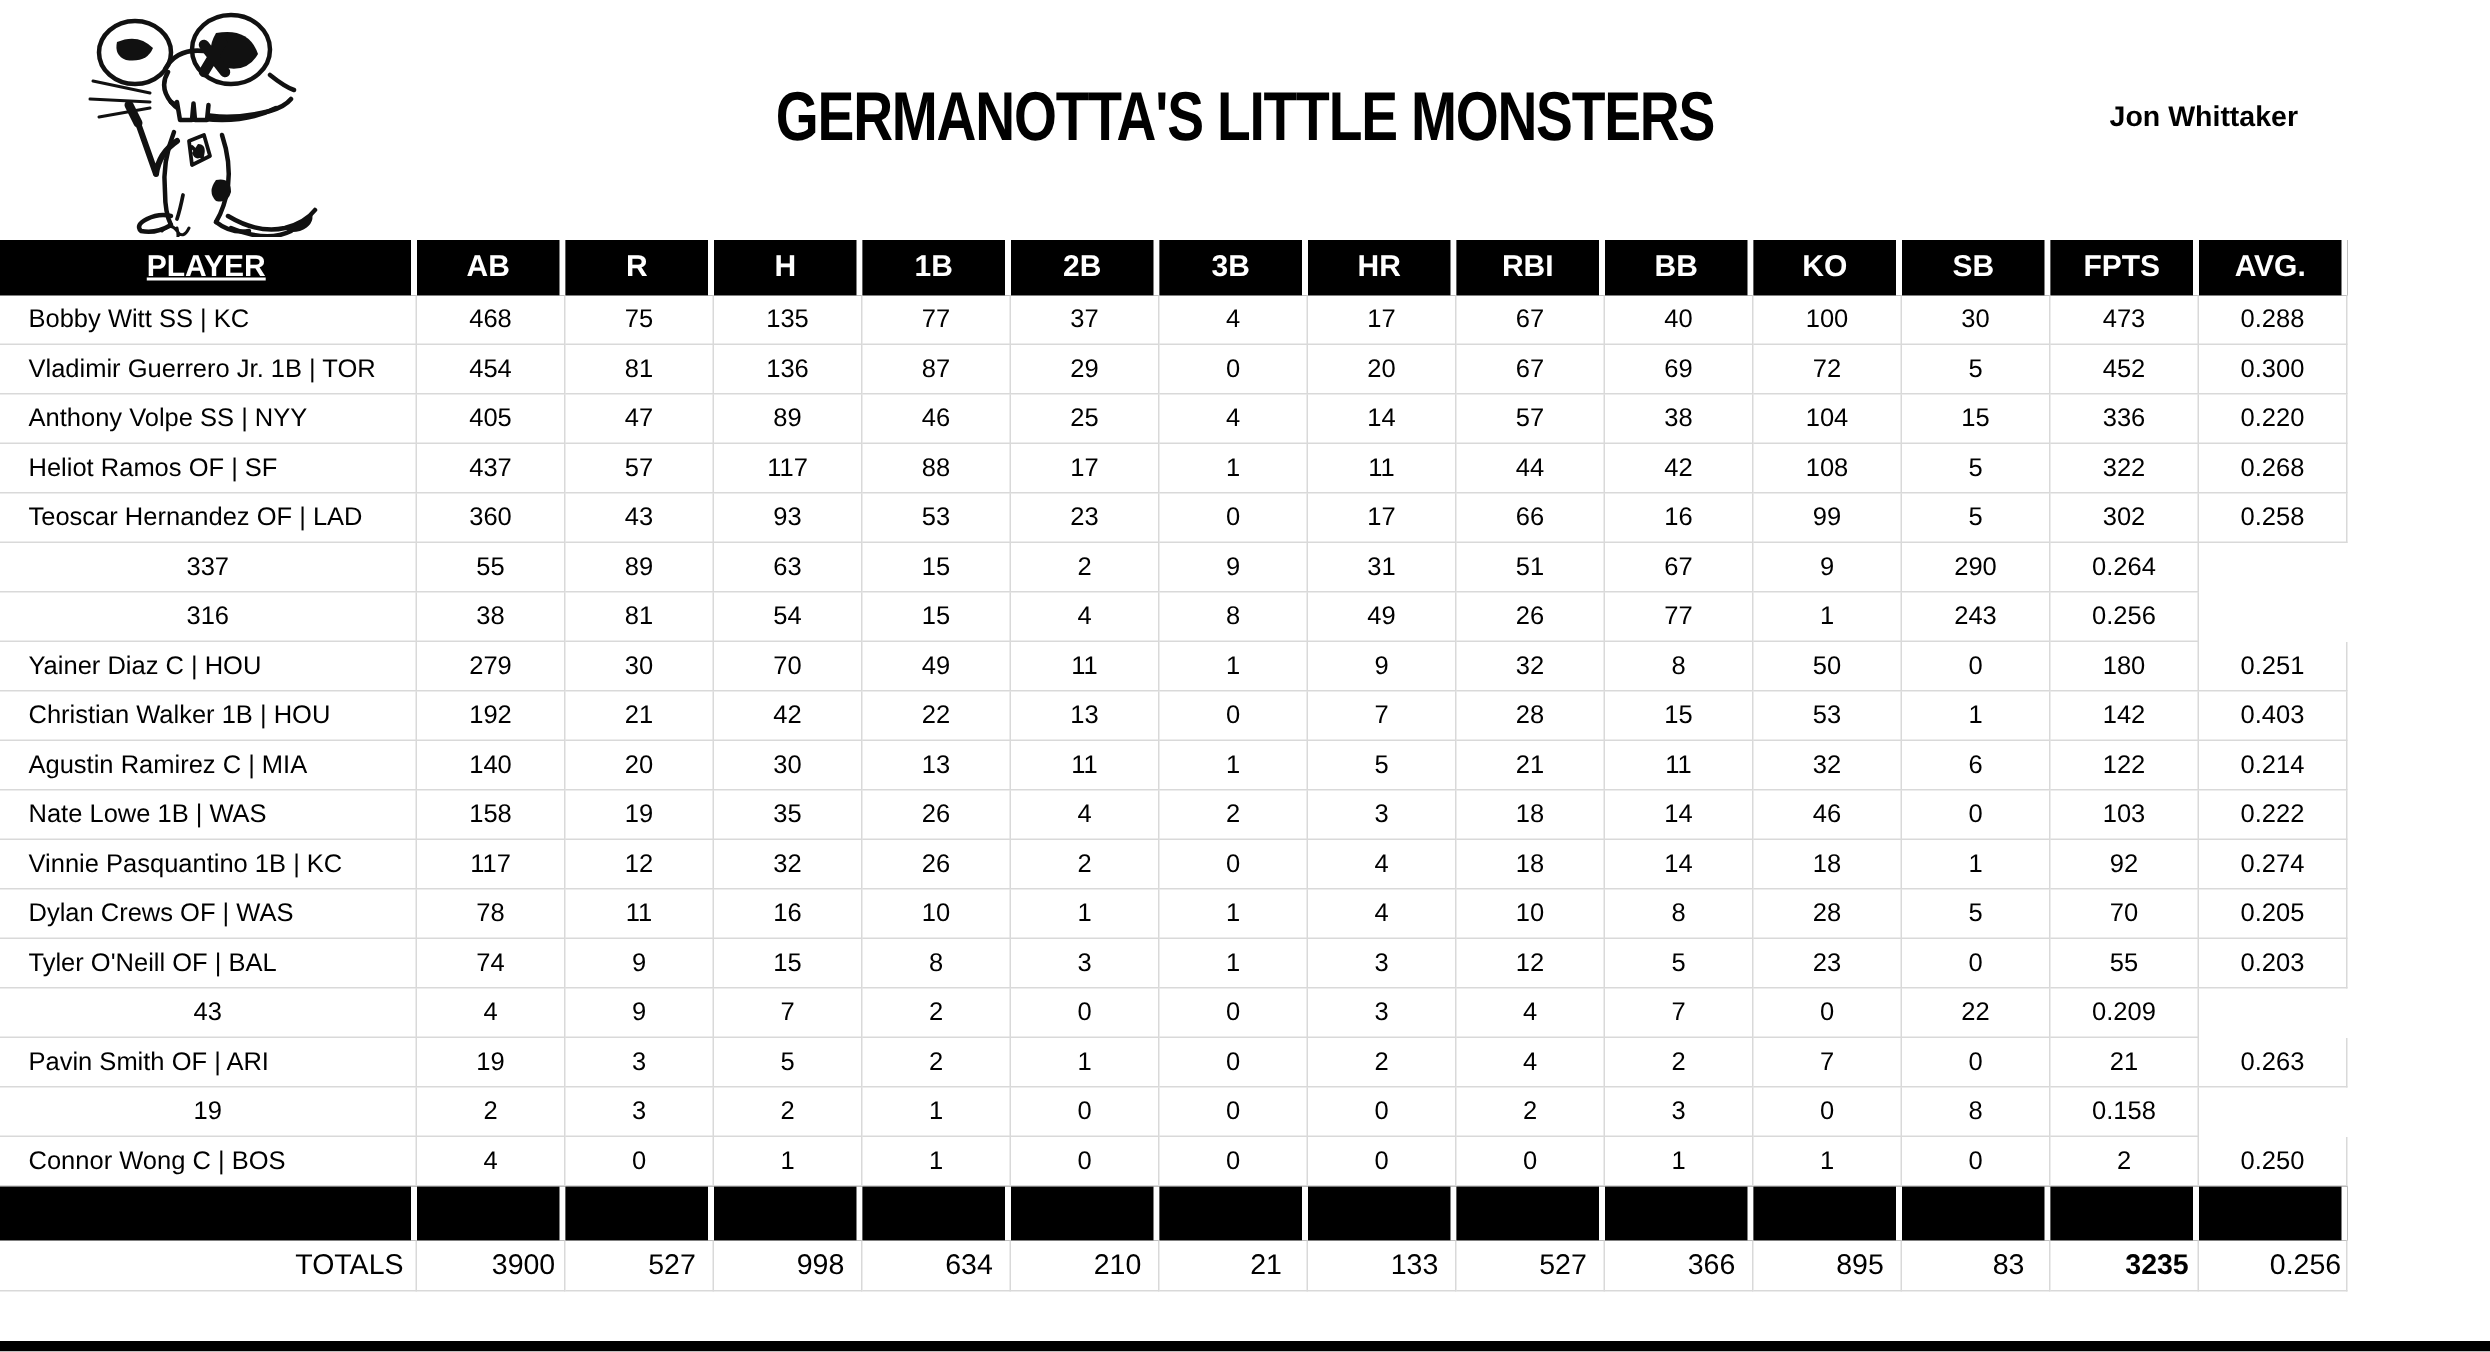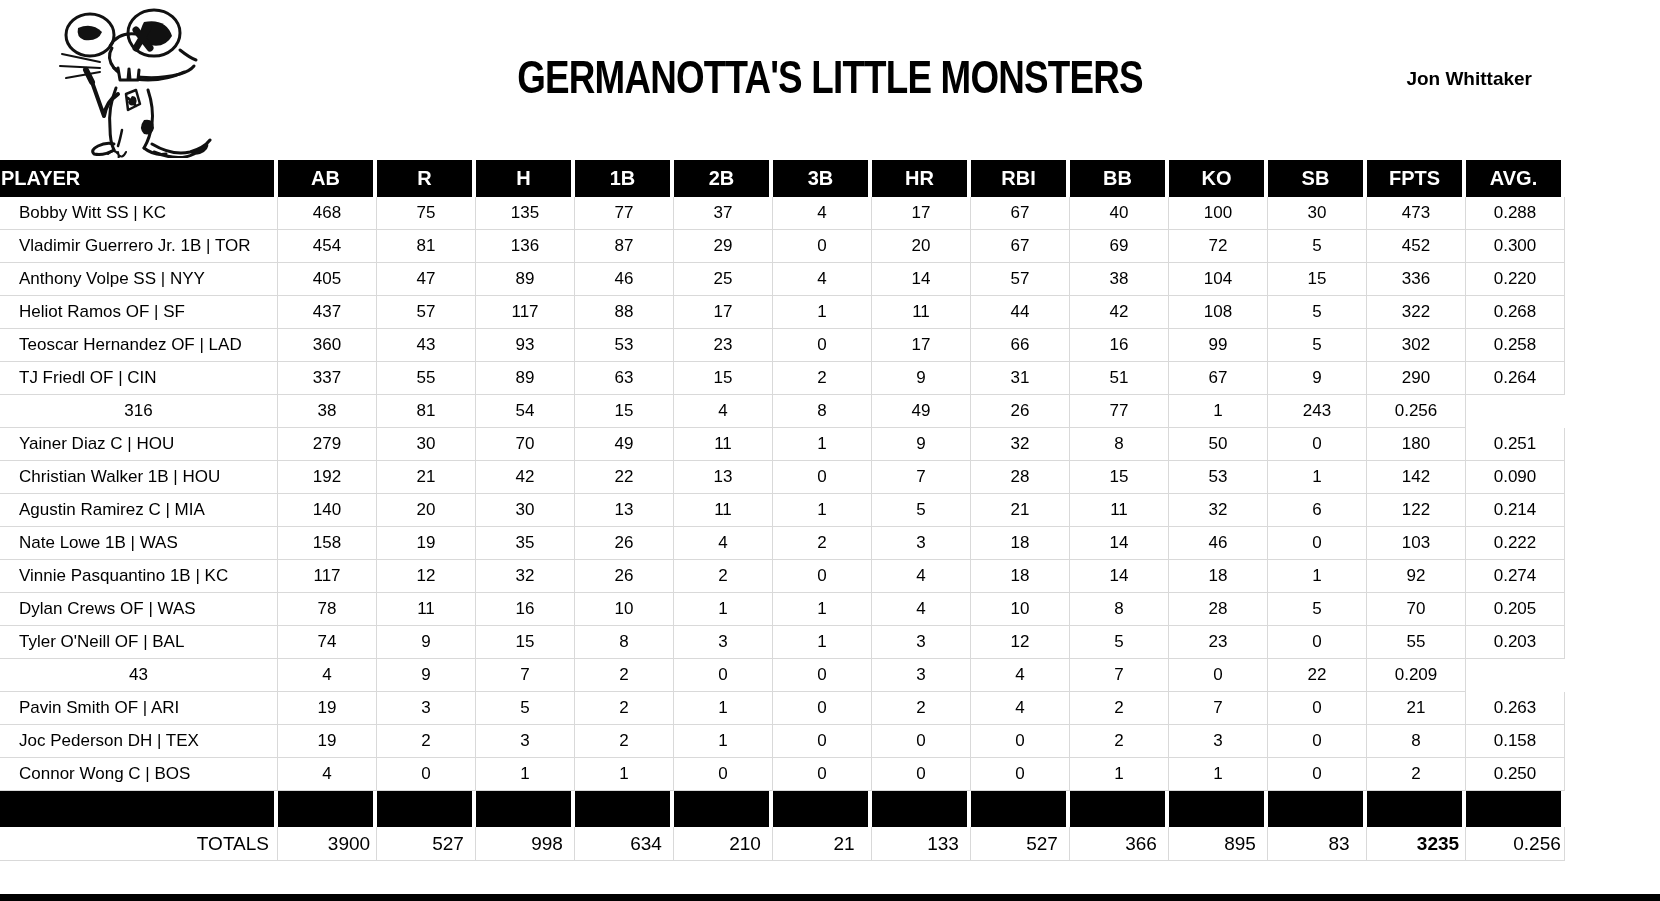--- a/index.html
+++ b/index.html
@@ -28,21 +28,21 @@
   .table{position:absolute;left:0;top:160px;width:1565px;}
   .trow{display:grid;grid-template-columns:278px repeat(13,99px);}
   .cell{box-sizing:border-box;overflow:hidden;white-space:nowrap;}
   
   .header-row .cell{
     background:#000;color:#fff;
     font-weight:bold;font-size:20px;line-height:37px;height:37px;
     text-align:center;border-right:4px solid #fff;
     transform:none;
   }
-  .header-row .pcell{text-align:left;padding-left:1px;}
+  .header-row .pcell{text-align:center;padding-left:1px;text-decoration:underline;}
   
   .data-row .cell{
     font-size:17px;line-height:32px;height:33px;
     text-align:center;
     border-right:1px solid #d9d9d9;
     border-bottom:1px solid #d9d9d9;
   }
   .data-row .pcell{text-align:left;padding-left:19px;}
   
   .sep-row .cell{
@@ -199,21 +199,20 @@
       <div class="cell">0</div>
       <div class="cell">17</div>
       <div class="cell">66</div>
       <div class="cell">16</div>
       <div class="cell">99</div>
       <div class="cell">5</div>
       <div class="cell">302</div>
       <div class="cell">0.258</div>
     </div>
     <div class="trow data-row">
-      <div class="cell pcell">TJ Friedl OF | CIN</div>
       <div class="cell">337</div>
       <div class="cell">55</div>
       <div class="cell">89</div>
       <div class="cell">63</div>
       <div class="cell">15</div>
       <div class="cell">2</div>
       <div class="cell">9</div>
       <div class="cell">31</div>
       <div class="cell">51</div>
       <div class="cell">67</div>
@@ -259,21 +258,21 @@
       <div class="cell">42</div>
       <div class="cell">22</div>
       <div class="cell">13</div>
       <div class="cell">0</div>
       <div class="cell">7</div>
       <div class="cell">28</div>
       <div class="cell">15</div>
       <div class="cell">53</div>
       <div class="cell">1</div>
       <div class="cell">142</div>
-      <div class="cell">0.090</div>
+      <div class="cell">0.403</div>
     </div>
     <div class="trow data-row">
       <div class="cell pcell">Agustin Ramirez C | MIA</div>
       <div class="cell">140</div>
       <div class="cell">20</div>
       <div class="cell">30</div>
       <div class="cell">13</div>
       <div class="cell">11</div>
       <div class="cell">1</div>
       <div class="cell">5</div>
@@ -373,21 +372,20 @@
       <div class="cell">0</div>
       <div class="cell">2</div>
       <div class="cell">4</div>
       <div class="cell">2</div>
       <div class="cell">7</div>
       <div class="cell">0</div>
       <div class="cell">21</div>
       <div class="cell">0.263</div>
     </div>
     <div class="trow data-row">
-      <div class="cell pcell">Joc Pederson DH | TEX</div>
       <div class="cell">19</div>
       <div class="cell">2</div>
       <div class="cell">3</div>
       <div class="cell">2</div>
       <div class="cell">1</div>
       <div class="cell">0</div>
       <div class="cell">0</div>
       <div class="cell">0</div>
       <div class="cell">2</div>
       <div class="cell">3</div>

